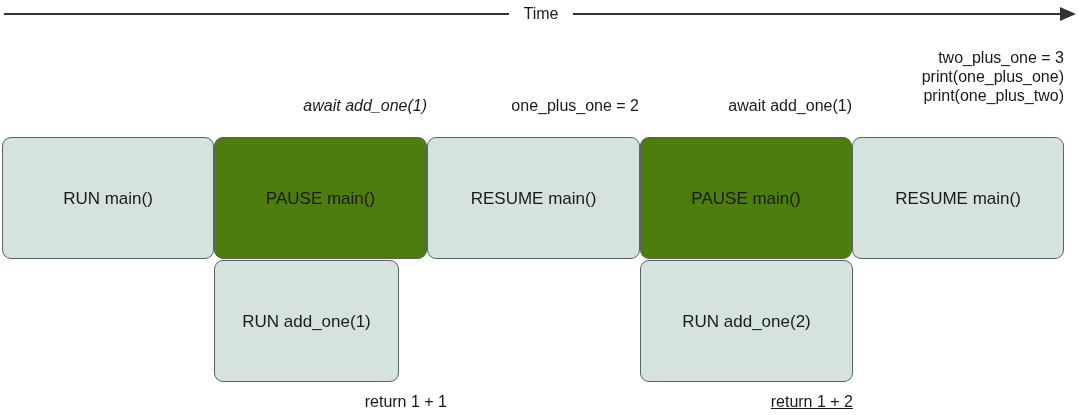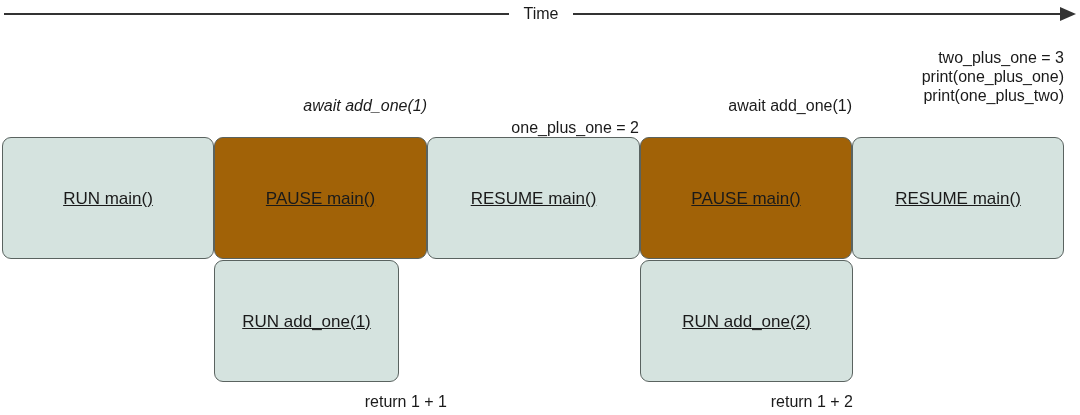--- a/index.html
+++ b/index.html
@@ -75,38 +75,37 @@
     position: absolute;
     box-sizing: border-box;
     border: 1.6px solid #5a6360;
     border-radius: 9px;
     display: flex;
     align-items: center;
     justify-content: center;
     font-size: 17px;
     line-height: 21px;
     color: #1a1a1a;
-    text-decoration: underline;
   }
   .box.teal  { background: #d5e3df; }
-  .box.cream { background: #a16207; }
+  .box.cream { background: #4d7c0f; }
 </style>
 </head>
 <body>
 
 <div class="time-axis">
   <div class="axis-line-left"></div>
   <div class="axis-line-right"></div>
   <div class="axis-arrowhead"></div>
   <div class="axis-label">Time</div>
 </div>
 
 <div class="note" style="left:215px; top:96px; width:212px;font-style:italic;">await add_one(1)</div>
 
-<div class="note" style="left:427px; top:96px; width:212px;margin-top:22px;">one_plus_one = 2</div>
+<div class="note" style="left:427px; top:96px; width:212px;">one_plus_one = 2</div>
 
 <div class="note" style="left:640px; top:96px; width:212px;">await add_one(1)</div>
 
 <div class="note" style="left:852px; top:48px; width:212px;">two_plus_one = 3
 print(one_plus_one)
 print(one_plus_two)</div>
 
 <div class="box teal" style="left:2px; top:137px; width:212px; height:122px;">
   <span>RUN main()</span>
 </div>
@@ -130,13 +129,13 @@
 <div class="box teal" style="left:214px; top:260px; width:185px; height:122px;">
   <span>RUN add_one(1)</span>
 </div>
 
 <div class="box teal" style="left:640px; top:260px; width:213px; height:122px;">
   <span>RUN add_one(2)</span>
 </div>
 
 <div class="note" style="left:224px; top:392px; width:223px;">return 1 + 1</div>
 
-<div class="note" style="left:640px; top:392px; width:213px;">return 1 + 2</div>
+<div class="note" style="left:640px; top:392px; width:213px;text-decoration:underline;">return 1 + 2</div>
 
 </body></html>

